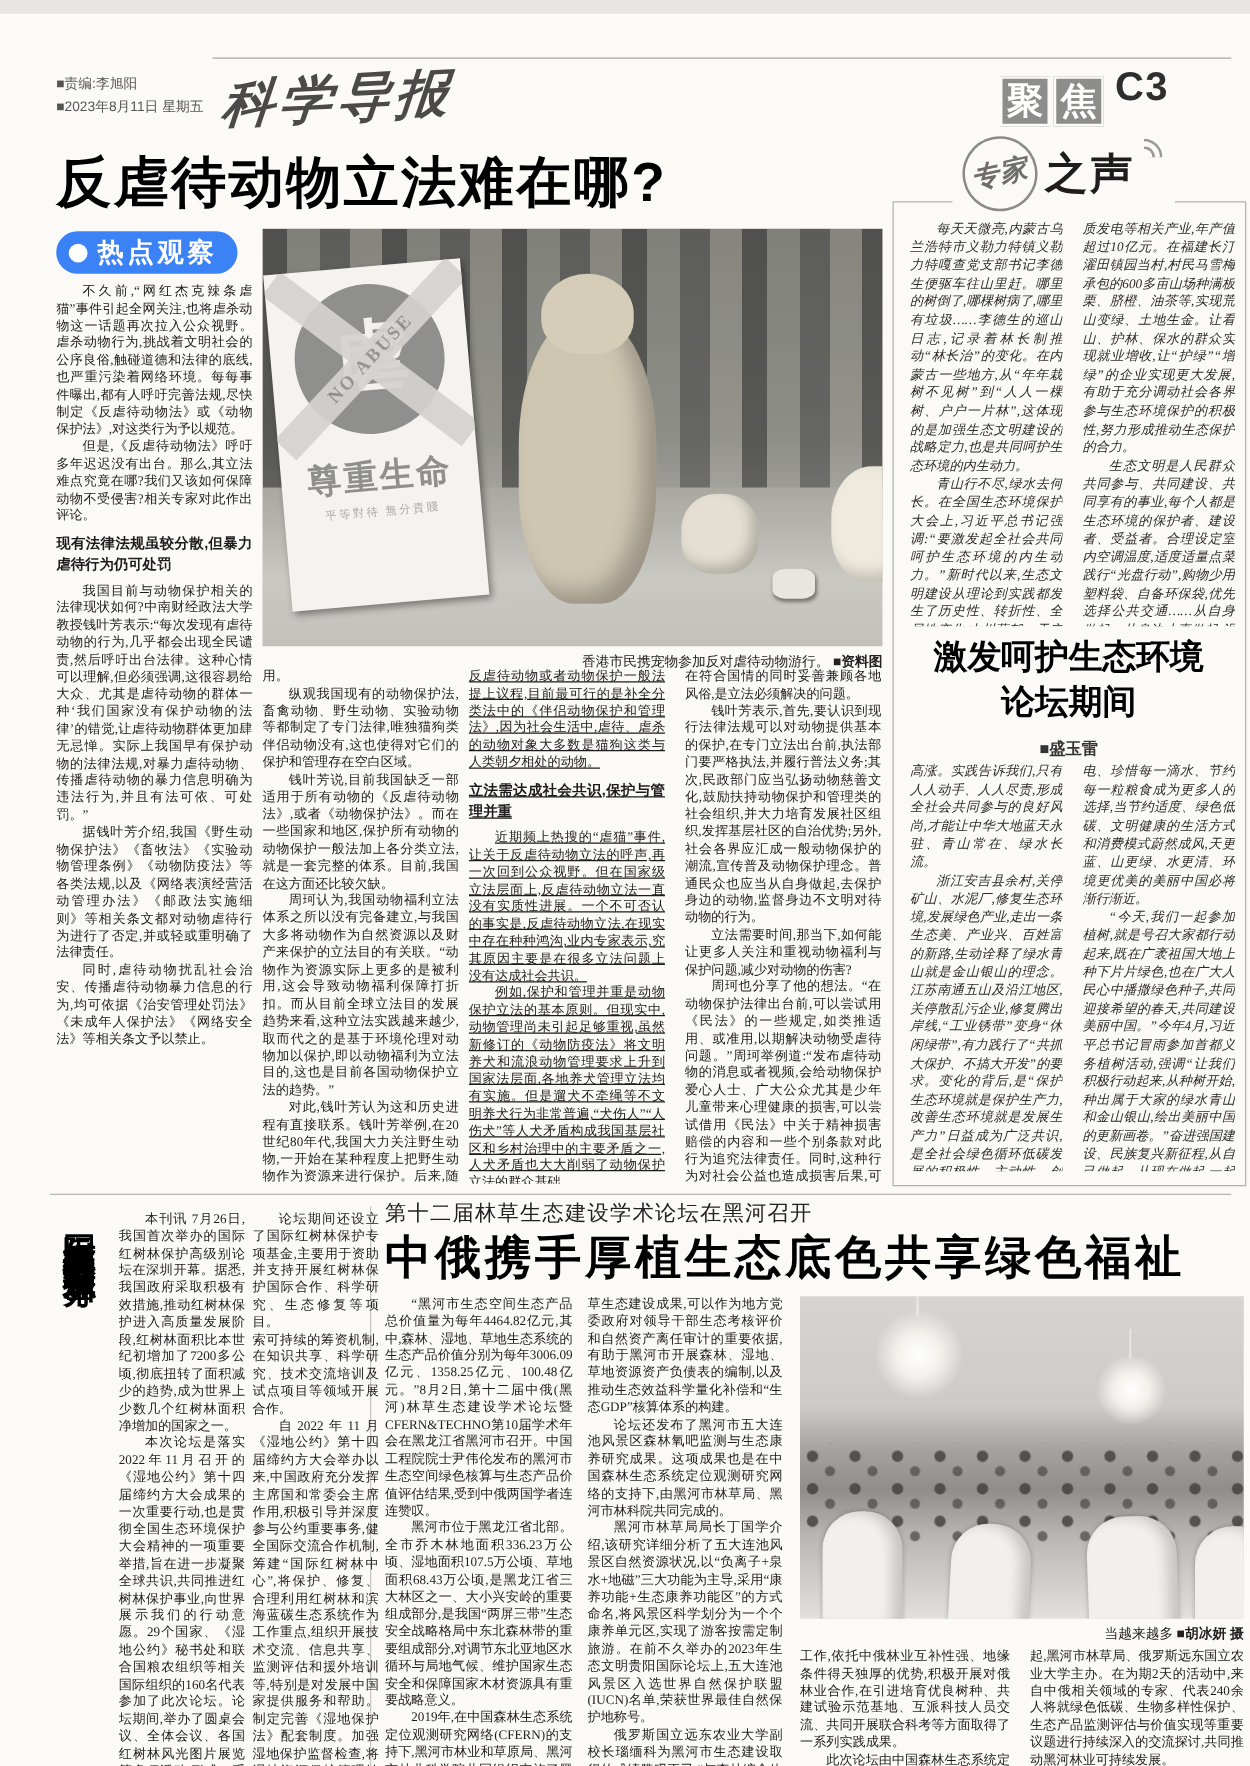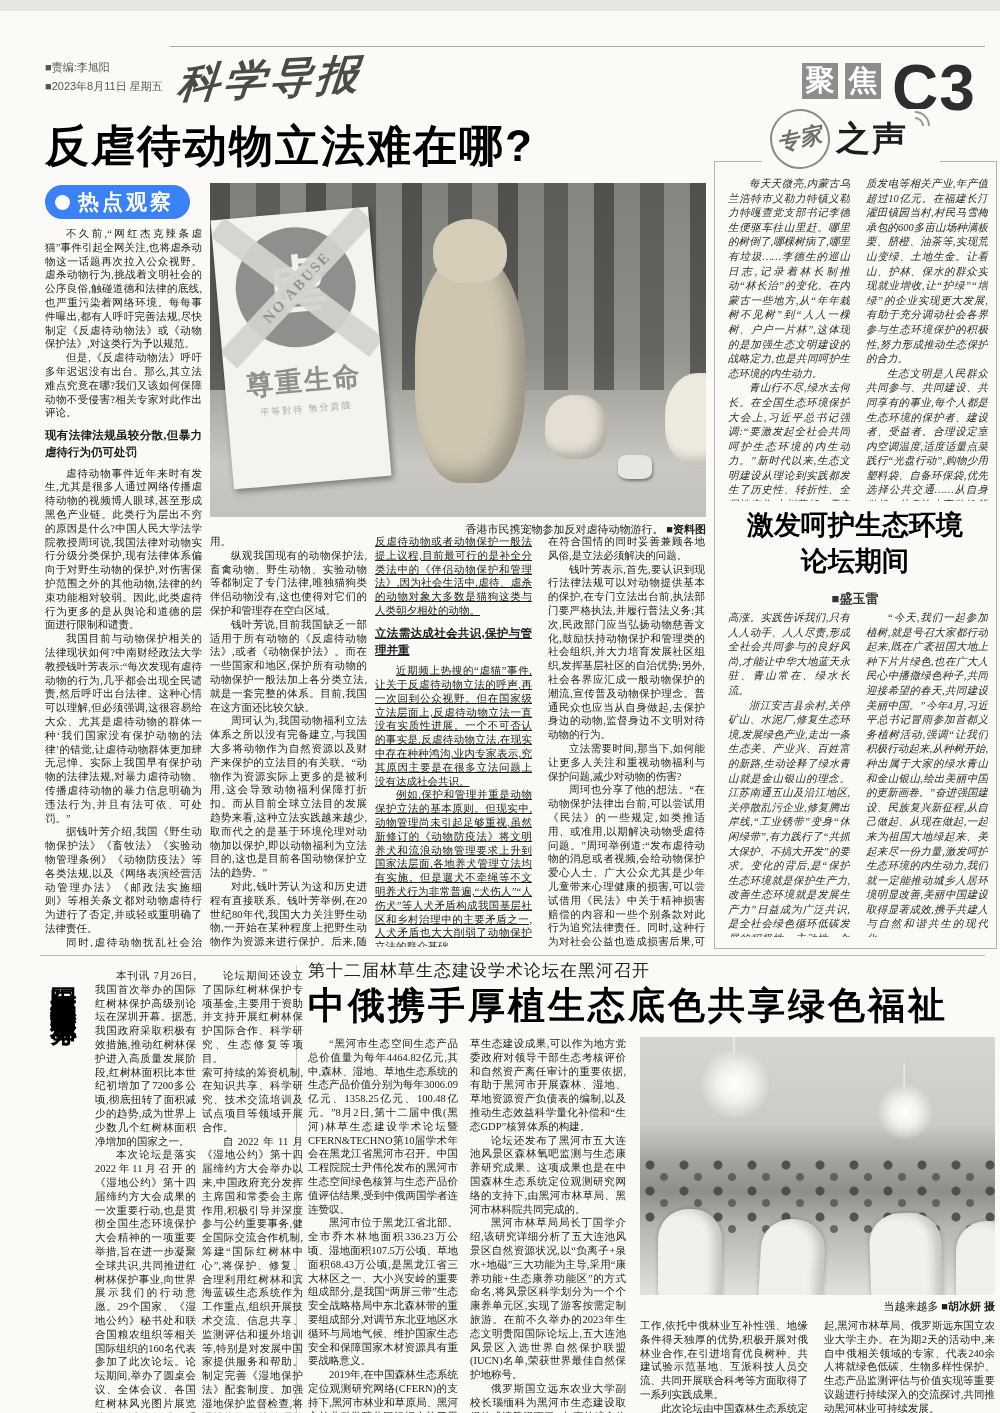--- a/index.html
+++ b/index.html
@@ -10,21 +10,21 @@
 
   
   #topline{left:170px;top:35px;width:815px;height:1px;background:#a9a7a3;}
   #edbox{left:45px;top:47px;font-size:11px;color:#555;line-height:1.7;}
   #masthead{left:178px;top:40px;font-size:42px;font-weight:bold;font-style:italic;color:#4a4a48;
             transform:skewX(-8deg) rotate(-3deg);letter-spacing:4px;}
   .sq{width:40px;height:40px;background:#8d8d8b;color:#fff;font-weight:bold;font-size:29px;
       display:flex;align-items:center;justify-content:center;box-shadow:inset 0 0 0 2px #fbfaf7, inset 0 0 0 3px #8d8d8b;}
   #sq1{left:800px;top:50px;}
   #sq2{left:843px;top:50px;}
-  #pageno{left:892px;top:40px;font-size:64px;font-weight:900;color:#2e2e2e;letter-spacing:1px;}
+  #pageno{left:892px;top:40px;font-size:32px;font-weight:900;color:#2e2e2e;letter-spacing:1px;}
 
   
   #headline1{left:45px;top:106px;font-size:44px;font-weight:900;letter-spacing:2px;color:#000;}
   #badge1{left:45px;top:174px;height:34px;background:#3b82f6;border-radius:17px;display:inline-flex;
           align-items:center;padding:0 16px 0 10px;gap:8px;}
   #badge1 .dot{width:15px;height:15px;border-radius:50%;background:#fff;}
   #badge1 .btxt{color:#fff;font-weight:bold;font-size:21px;letter-spacing:3px;}
 
   .col{font-size:10.5px;line-height:13.8px;overflow:hidden;text-align:justify;}
   .para{margin:0;text-indent:2em;}
@@ -140,21 +140,20 @@
   <div class="abs sans" id="headline1">反虐待动物立法难在哪?</div>
   <div class="abs sans" id="badge1">
     <span class="dot"></span>
     <span class="btxt">热点观察</span>
   </div>
 
   <div class="abs col" id="m-col1">
       <div class="para">不久前,“网红杰克辣条虐猫”事件引起全网关注,也将虐杀动物这一话题再次拉入公众视野。虐杀动物行为,挑战着文明社会的公序良俗,触碰道德和法律的底线,也严重污染着网络环境。每每事件曝出,都有人呼吁完善法规,尽快制定《反虐待动物法》或《动物保护法》,对这类行为予以规范。</div>
       <div class="para">但是,《反虐待动物法》呼吁多年迟迟没有出台。那么,其立法难点究竟在哪?我们又该如何保障动物不受侵害?相关专家对此作出评论。</div>
       <div class="subhead">现有法律法规虽较分散,但暴力虐待行为仍可处罚</div>
-      <div class="para">虐待动物事件近年来时有发生,尤其是很多人通过网络传播虐待动物的视频博人眼球,甚至形成黑色产业链。此类行为层出不穷的原因是什么?中国人民大学法学院教授周珂说,我国法律对动物实行分级分类保护,现有法律体系偏向于对野生动物的保护,对伤害保护范围之外的其他动物,法律的约束功能相对较弱。因此,此类虐待行为更多的是从舆论和道德的层面进行限制和谴责。</div>
       <div class="para">我国目前与动物保护相关的法律现状如何?中南财经政法大学教授钱叶芳表示:“每次发现有虐待动物的行为,几乎都会出现全民谴责,然后呼吁出台法律。这种心情可以理解,但必须强调,这很容易给大众、尤其是虐待动物的群体一种‘我们国家没有保护动物的法律’的错觉,让虐待动物群体更加肆无忌惮。实际上我国早有保护动物的法律法规,对暴力虐待动物、传播虐待动物的暴力信息明确为违法行为,并且有法可依、可处罚。”</div>
       <div class="para">据钱叶芳介绍,我国《野生动物保护法》《畜牧法》《实验动物管理条例》《动物防疫法》等各类法规,以及《网络表演经营活动管理办法》《邮政法实施细则》等相关条文都对动物虐待行为进行了否定,并或轻或重明确了法律责任。</div>
       <div class="para">同时,虐待动物扰乱社会治安、传播虐待动物暴力信息的行为,均可依据《治安管理处罚法》《未成年人保护法》《网络安全法》等相关条文予以禁止。</div>
     </div>
 
   <div class="abs" id="photo1">
     <div class="legs"></div>
     <div id="placard">
       <div class="circ">
         <div class="nue">虐</div>
@@ -217,20 +216,21 @@
   <div class="abs" id="e-title">
     <div class="t sans">激发呵护生态环境</div>
     <div class="t sans">论坛期间</div>
     <div class="by sans">■盛玉雷</div>
   </div>
   <div class="abs ecol kai" id="e-bl">
       <div class="para cont">高涨。实践告诉我们,只有人人动手、人人尽责,形成全社会共同参与的良好风尚,才能让中华大地蓝天永驻、青山常在、绿水长流。</div>
       <div class="para">浙江安吉县余村,关停矿山、水泥厂,修复生态环境,发展绿色产业,走出一条生态美、产业兴、百姓富的新路,生动诠释了绿水青山就是金山银山的理念。江苏南通五山及沿江地区,关停散乱污企业,修复腾出岸线,“工业锈带”变身“休闲绿带”,有力践行了“共抓大保护、不搞大开发”的要求。变化的背后,是“保护生态环境就是保护生产力,改善生态环境就是发展生产力”日益成为广泛共识,是全社会绿色循环低碳发展的积极性、主动性、创造性不断激发,是全社会共同呵护生态环境的内生动力不断增强。</div>
     </div>
   <div class="abs ecol kai" id="e-br">
+      <div class="para cont">电、珍惜每一滴水、节约每一粒粮食成为更多人的选择,当节约适度、绿色低碳、文明健康的生活方式和消费模式蔚然成风,天更蓝、山更绿、水更清、环境更优美的美丽中国必将渐行渐近。</div>
       <div class="para">“今天,我们一起参加植树,就是号召大家都行动起来,既在广袤祖国大地上种下片片绿色,也在广大人民心中播撒绿色种子,共同迎接希望的春天,共同建设美丽中国。”今年4月,习近平总书记冒雨参加首都义务植树活动,强调“让我们积极行动起来,从种树开始,种出属于大家的绿水青山和金山银山,绘出美丽中国的更新画卷。”奋进强国建设、民族复兴新征程,从自己做起、从现在做起,一起来为祖国大地绿起来、美起来尽一份力量,激发呵护生态环境的内生动力,我们就一定能推动城乡人居环境明显改善,美丽中国建设取得显著成效,携手共建人与自然和谐共生的现代化。</div>
     </div>
 
   <div class="abs" id="hr-bottom"></div>
   <div class="abs" id="vdiv1"></div>
 
   <div class="abs sans" id="vhead">国际红树林保护高级别论坛在深圳举办</div>
   <div class="abs col" id="g-col1">
       <div class="para">本刊讯 7月26日,我国首次举办的国际红树林保护高级别论坛在深圳开幕。据悉,我国政府采取积极有效措施,推动红树林保护进入高质量发展阶段,红树林面积比本世纪初增加了7200多公顷,彻底扭转了面积减少的趋势,成为世界上少数几个红树林面积净增加的国家之一。</div>
       <div class="para">本次论坛是落实2022年11月召开的《湿地公约》第十四届缔约方大会成果的一次重要行动,也是贯彻全国生态环境保护大会精神的一项重要举措,旨在进一步凝聚全球共识,共同推进红树林保护事业,向世界展示我们的行动意愿。29个国家、《湿地公约》秘书处和联合国粮农组织等相关国际组织的160名代表参加了此次论坛。论坛期间,举办了圆桌会议、全体会议、各国红树林风光图片展览等多项活动,形成一系列有价值、有意义的工作成果,为进一步推进全球红树林保护事业健康发展作出积极贡献。</div>

